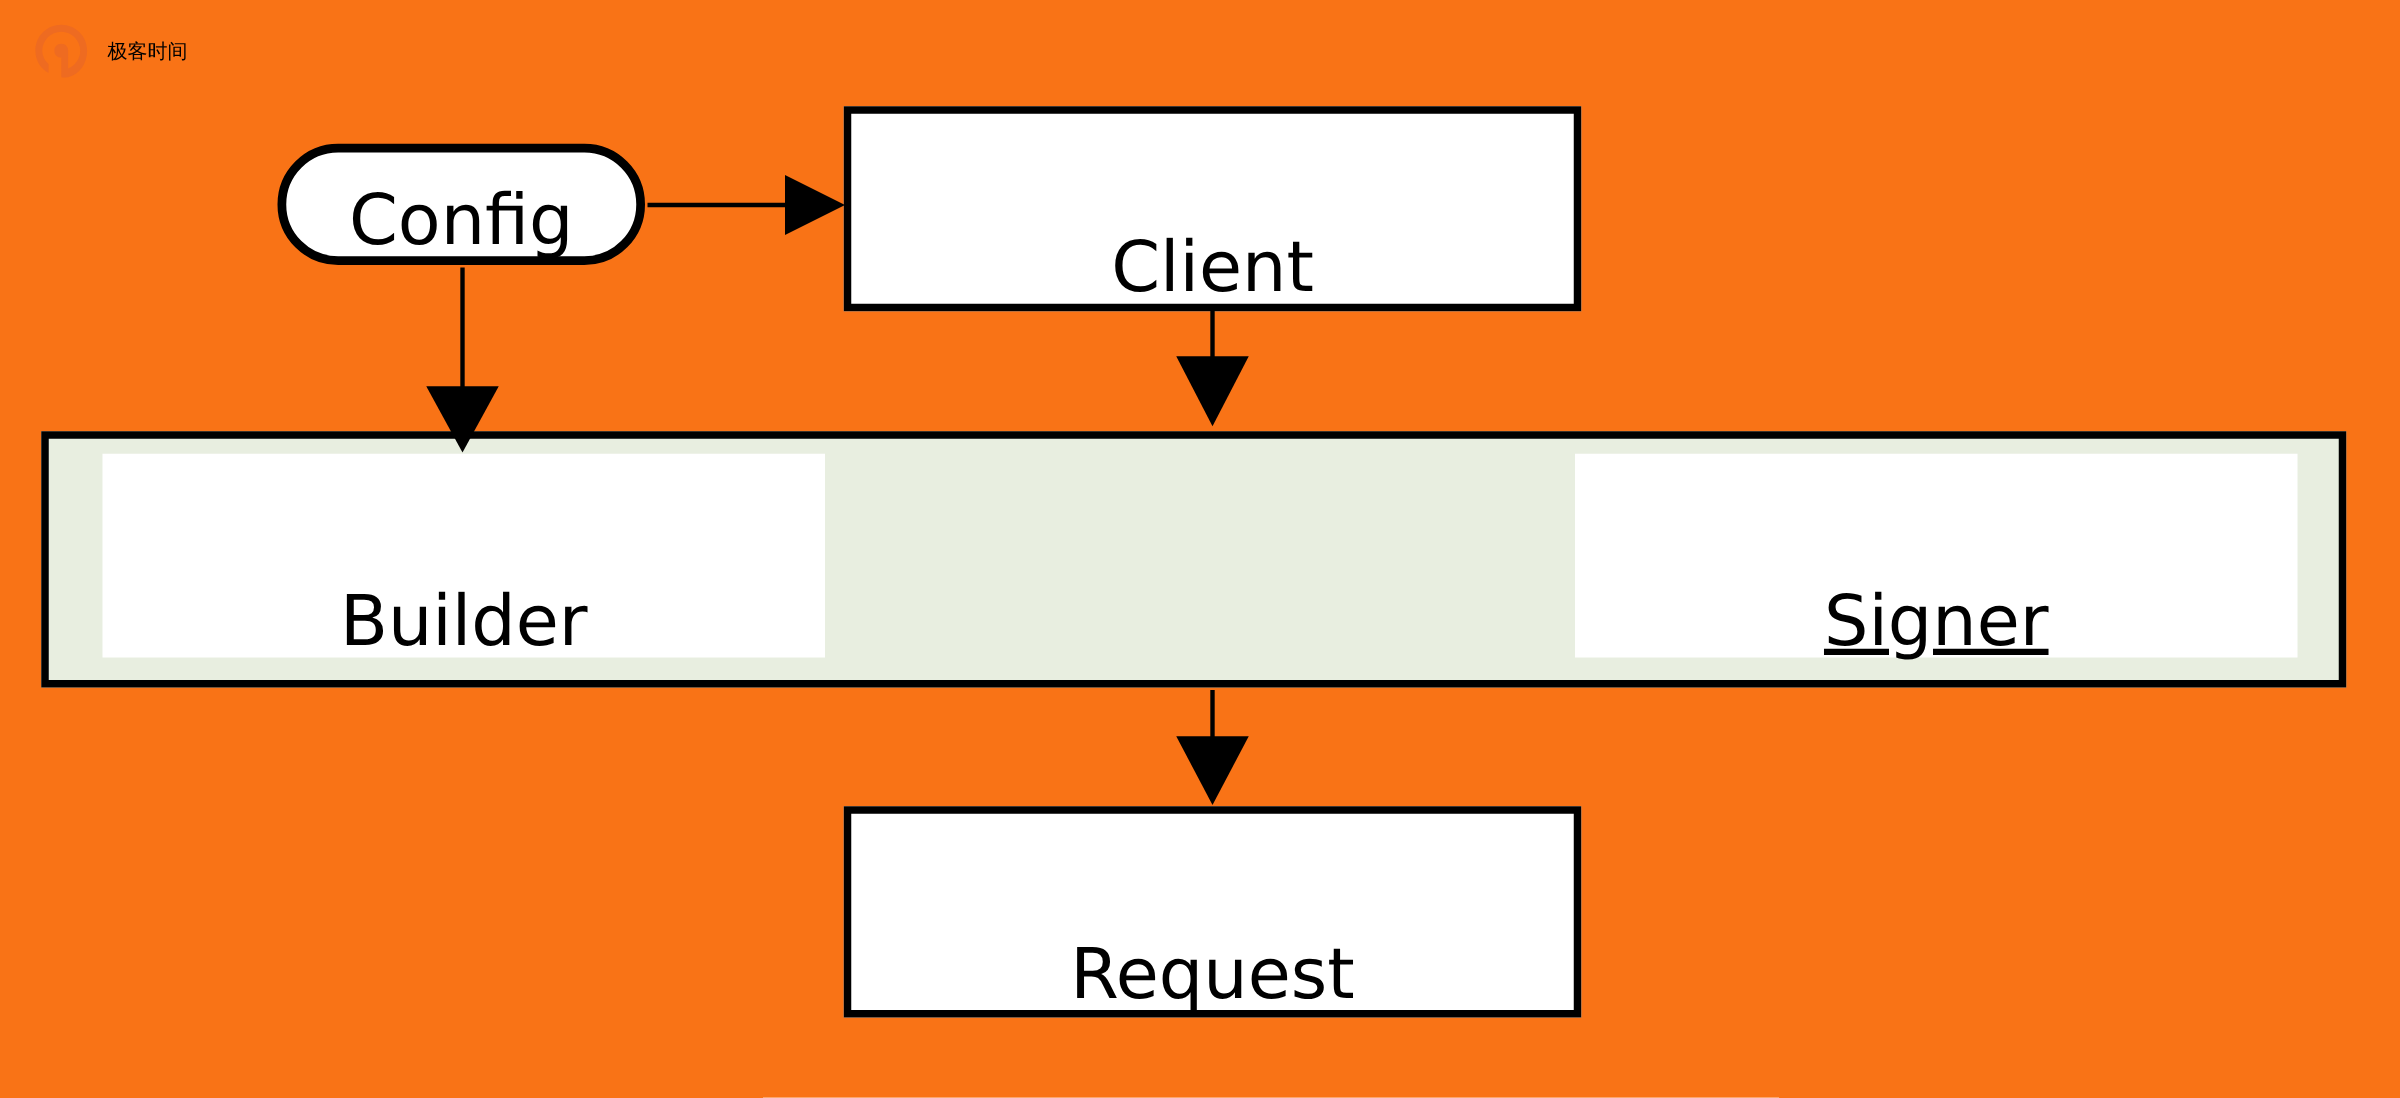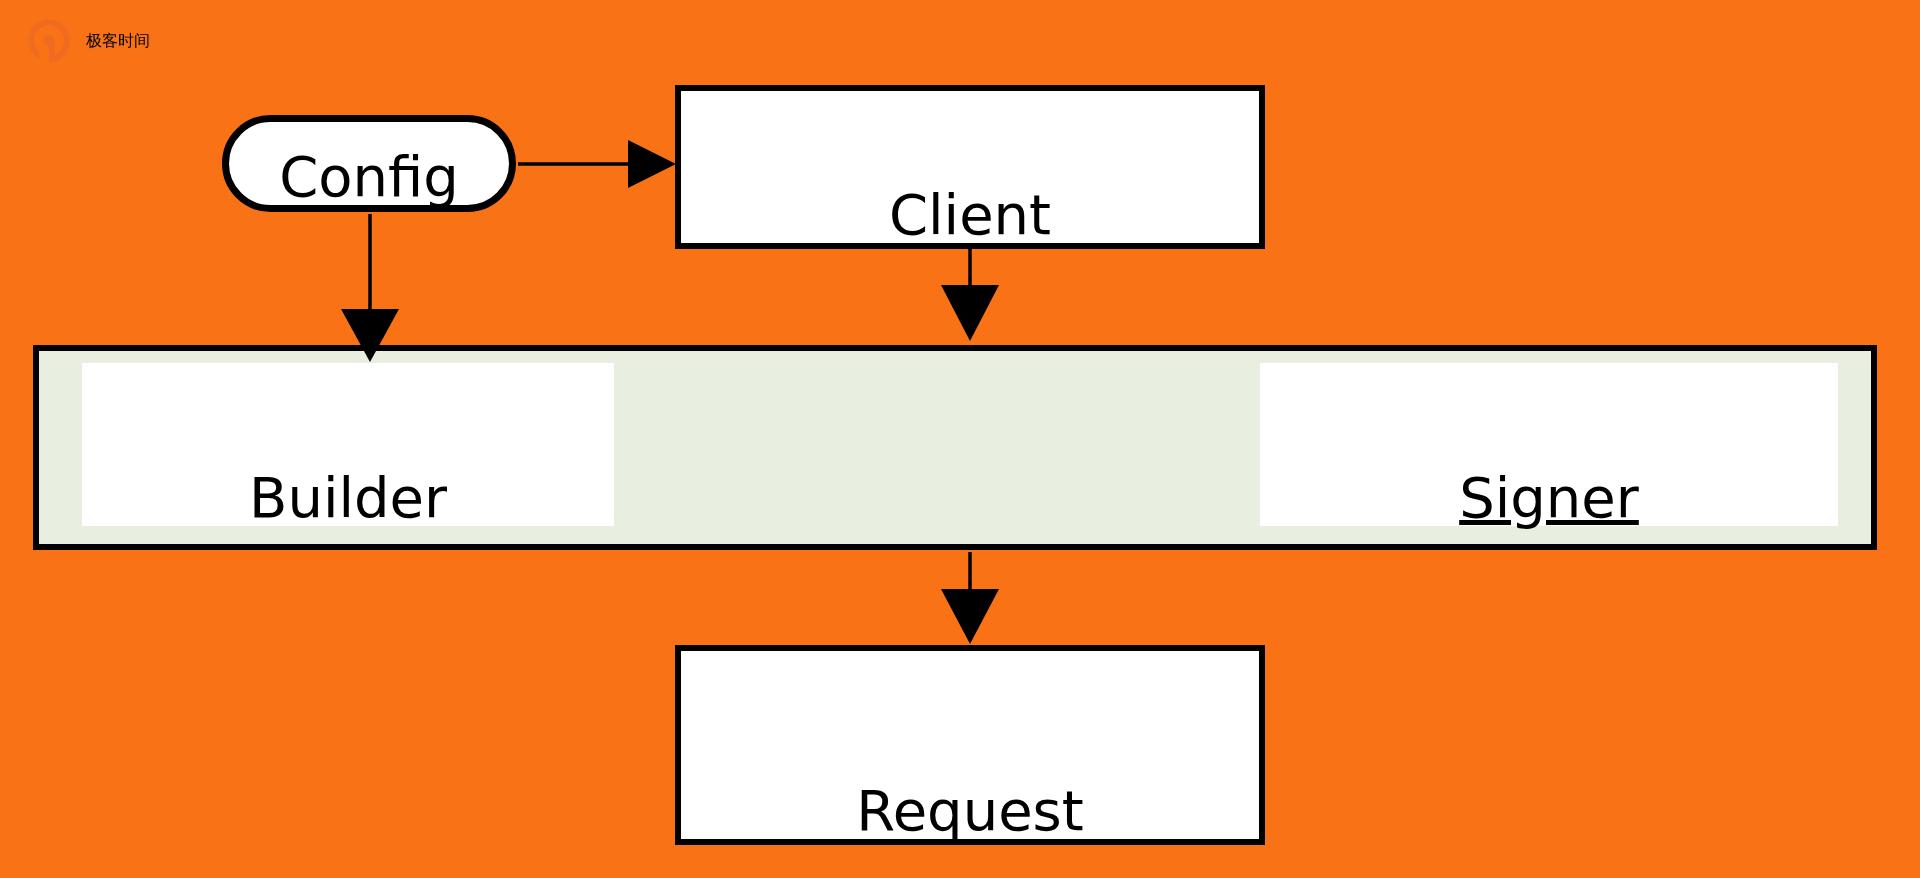--- a/index.html
+++ b/index.html
@@ -108,29 +108,29 @@
   <div id="group-band"></div>
 
   <div class="node node-stadium" style="left:222px; top:115px; width:294px; height:97px;">
     <span>Config</span>
   </div>
 
   <div class="node node-rect" style="left:675px; top:85px; width:590px; height:164px;">
     <span>Client</span>
   </div>
 
-  <div class="node node-plain" style="left:82px; top:363px; width:532px; height:163px;">
+  <div class="node node-plain" style="left:82px; top:363px; width:578px; height:163px;">
     <span>Builder</span>
   </div>
 
   <div class="node node-plain" style="left:1260px; top:363px; width:578px; height:163px;text-decoration:underline;">
     <span>Signer</span>
   </div>
 
-  <div class="node node-rect" style="left:675px; top:645px; width:590px; height:200px;">
+  <div class="node node-rect" style="left:675px; top:645px; width:590px; height:169px;">
     <span>Request</span>
   </div>
 
   <svg id="edges" viewBox="0 0 1920 878" xmlns="http://www.w3.org/2000/svg" aria-hidden="true">
 
     <g>
       <line x1="518" y1="164" x2="630" y2="164"></line>
       <polygon points="628,140 676,164 628,188"></polygon>
     </g>
 

